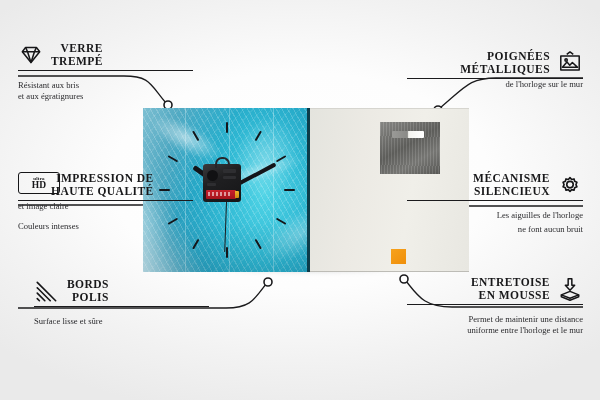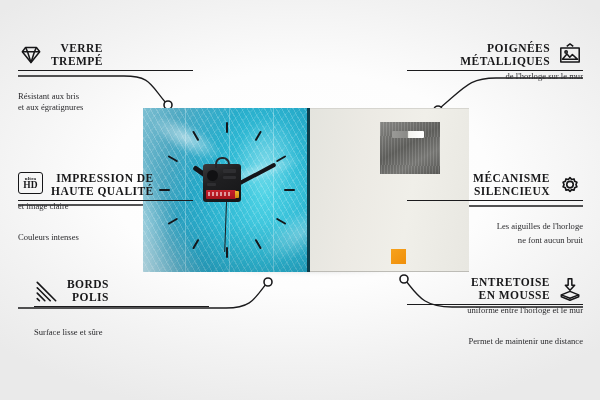--- a/index.html
+++ b/index.html
@@ -184,47 +184,47 @@
     color: #18181a;
     line-height: 13px;
     text-transform: uppercase;
     white-space: nowrap;
   }
   .callout .subtitle {
     font-size: 8.6px;
     color: #2b2b2e;
     line-height: 10.5px;
     white-space: nowrap;
-    margin-top: 20px;
+    margin-top: 9px;
   }
   .rule {
     height: 1px;
     background: #1b1b1d;
     margin-top: 2px;
   }
   .head { display: flex; align-items: center; gap: 7px; }
   .head.right { justify-content: flex-end; }
   .ico { width: 26px; height: 26px; flex: 0 0 26px; color: #161618; }
   .ico svg { display: block; width: 26px; height: 26px; }
   .txt-l { text-align: right; }
   .txt-r { text-align: right; }
 
   
   #co-verre   { left: 18px;  top: 42px;  width: 175px; }
   #co-impr    { left: 18px;  top: 172px; width: 175px; }
   #co-bords   { left: 34px;  top: 278px; width: 175px; }
-  #co-poig    { left: 407px; top: 42px;  width: 176px; }
+  #co-poig    { left: 407px; top: 50px;  width: 176px; }
   #co-meca    { left: 407px; top: 172px; width: 176px; }
   #co-entr    { left: 407px; top: 276px; width: 176px; }
 
   
   #lines { position: absolute; inset: 0; width: 600px; height: 400px; }
 
   .hdbox {
-    width: 25px; height: 22px;
+    width: 42px; height: 22px;
     border: 1.6px solid #161618;
     border-radius: 3px;
     display: flex; flex-direction: column;
     align-items: center; justify-content: center;
     line-height: 1;
   }
   .hdbox .u { font-size: 5px; font-weight: bold; letter-spacing: .2px; }
   .hdbox .h { font-size: 9.5px; font-weight: bold; letter-spacing: .2px; }
 </style>
 </head>
@@ -429,17 +429,17 @@
       </div>
       <span class="ico">
         <svg viewBox="0 0 24 24" fill="none" stroke="currentColor" stroke-width="1.4" stroke-linejoin="round">
           <path d="M10.3 2.5h3.4v6h2.6L12 13.2 7.7 8.5h2.6z"></path>
           <path d="M12 14.2l8 3.2-8 3.2-8-3.2z"></path>
           <path d="M4 17.4v1.8l8 3.2 8-3.2v-1.8"></path>
         </svg>
       </span>
     </div>
     <div class="rule"></div>
+    <div class="subtitle txt-r">Permet de maintenir une distance</div>
     <div class="subtitle txt-r" style="margin-top:0">uniforme entre l'horloge et le mur</div>
-    <div class="subtitle txt-r">Permet de maintenir une distance</div>
   </div>
 
 </div>
 
 </body></html>

